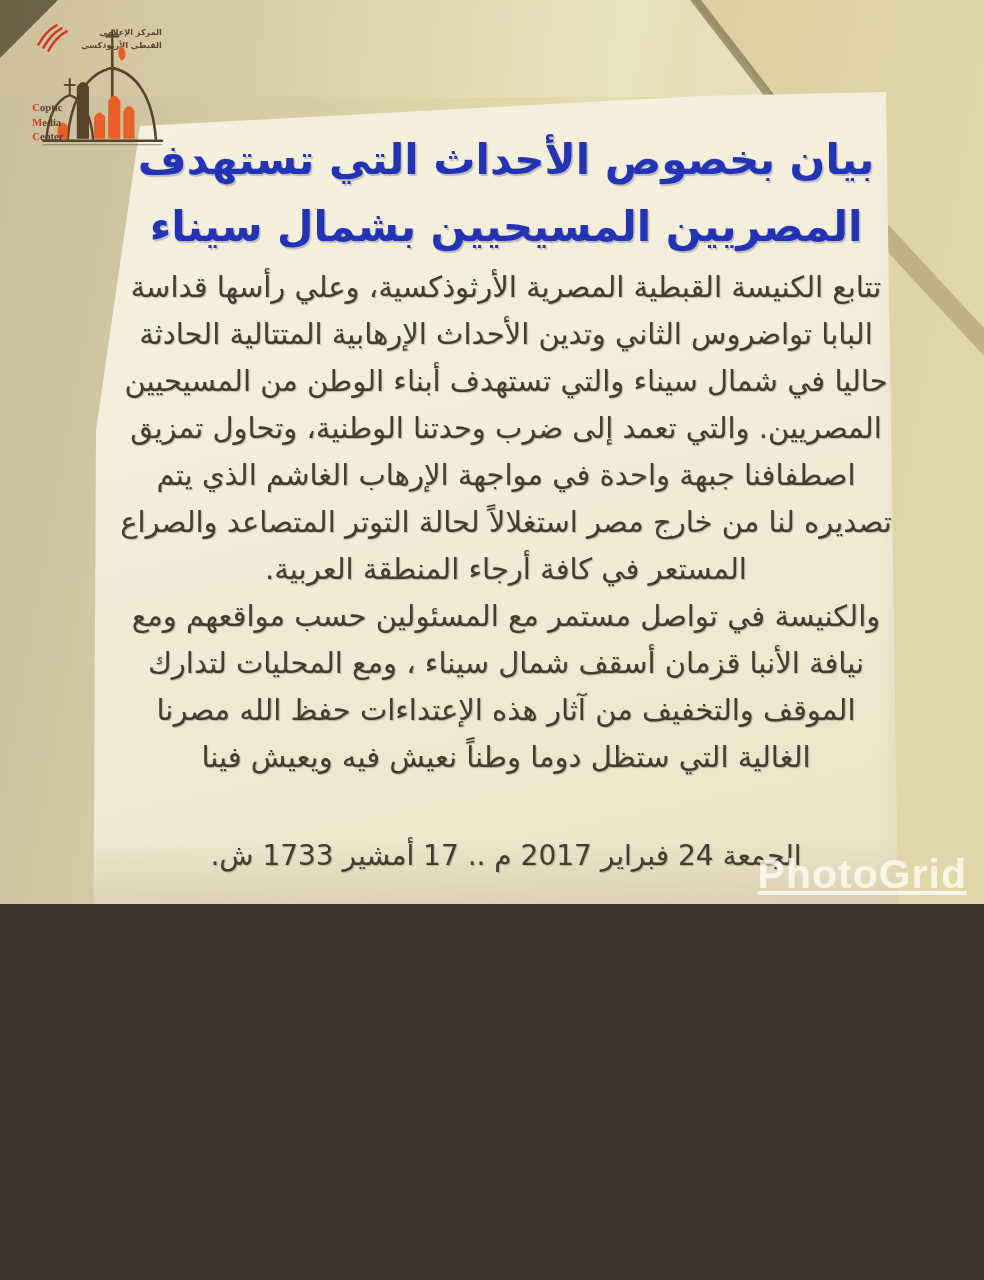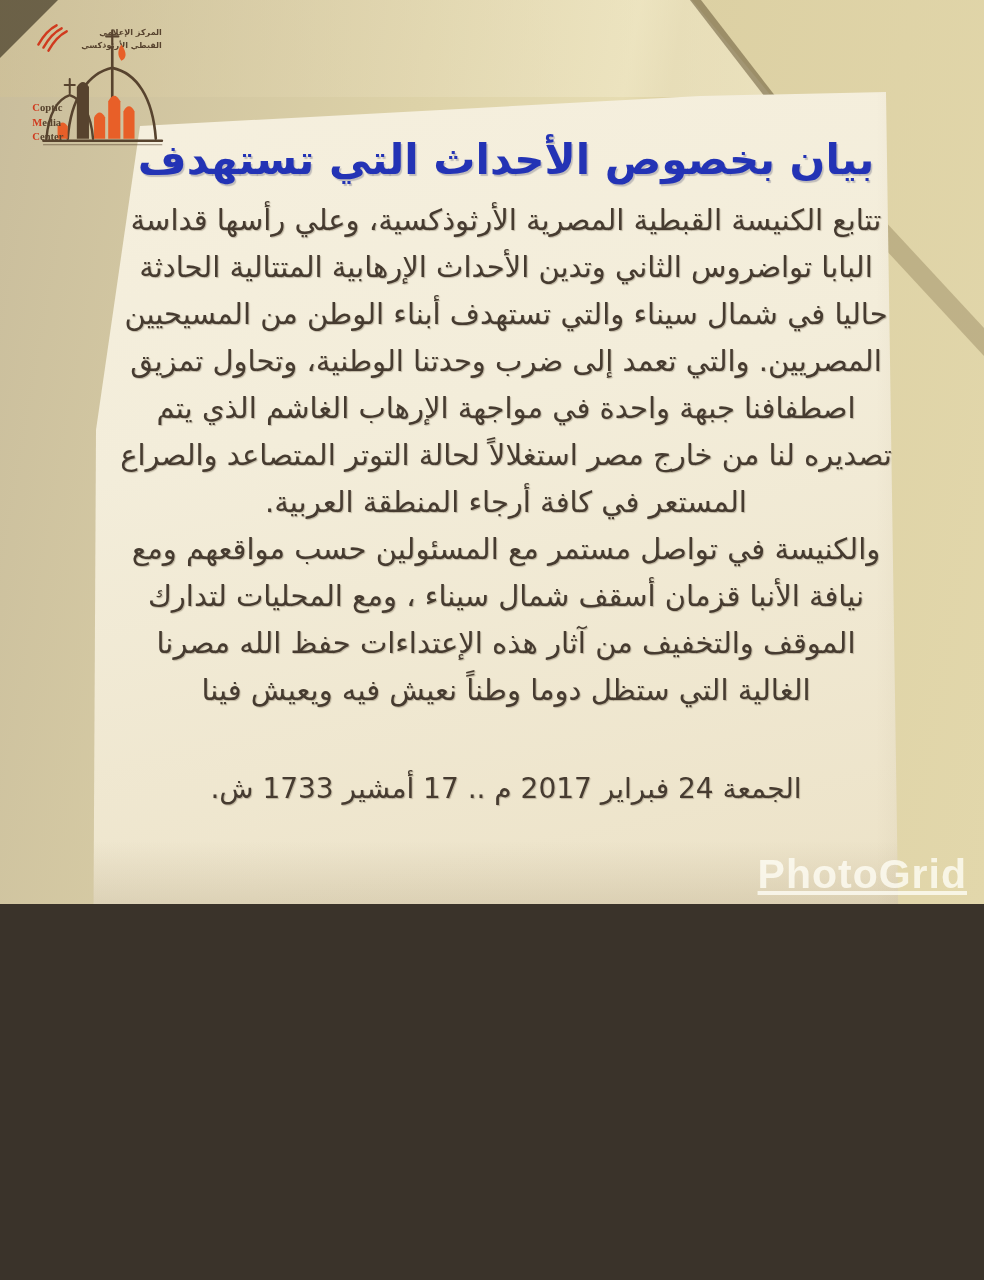--- a/index.html
+++ b/index.html
@@ -124,20 +124,21 @@
     </g>
 
     <text class="logo-en" x="22" y="100"><tspan class="init">C</tspan><tspan>optic</tspan></text>
     <text class="logo-en" x="22" y="114"><tspan class="init">M</tspan><tspan>edia</tspan></text>
     <text class="logo-en" x="22" y="128"><tspan class="init">C</tspan><tspan>enter</tspan></text>
   </svg>
 
   <div class="content">
     <div class="title-block">
       <div class="title-line">بيان بخصوص الأحداث التي تستهدف</div>
+      <div class="title-line">المصريين المسيحيين بشمال سيناء</div>
     </div>
     <p class="p1">تتابع الكنيسة القبطية المصرية الأرثوذكسية، وعلي رأسها قداسة البابا تواضروس الثاني وتدين الأحداث الإرهابية المتتالية الحادثة حاليا في شمال سيناء والتي تستهدف أبناء الوطن من المسيحيين المصريين. والتي تعمد إلى ضرب وحدتنا الوطنية، وتحاول تمزيق اصطفافنا جبهة واحدة في مواجهة الإرهاب الغاشم الذي يتم تصديره لنا من خارج مصر استغلالاً لحالة التوتر المتصاعد والصراع المستعر في كافة أرجاء المنطقة العربية.</p>
     <p class="p3">والكنيسة في تواصل مستمر مع المسئولين حسب مواقعهم ومع نيافة الأنبا قزمان أسقف شمال سيناء ، ومع المحليات لتدارك الموقف والتخفيف من آثار هذه الإعتداءات حفظ الله مصرنا الغالية التي ستظل دوما وطناً نعيش فيه ويعيش فينا</p>
     <p class="date-line">الجمعة 24 فبراير 2017 م .. 17 أمشير 1733 ش.</p>
   </div>
 
   <div class="watermark">PhotoGrid</div>
 </div>
 
 </body></html>

